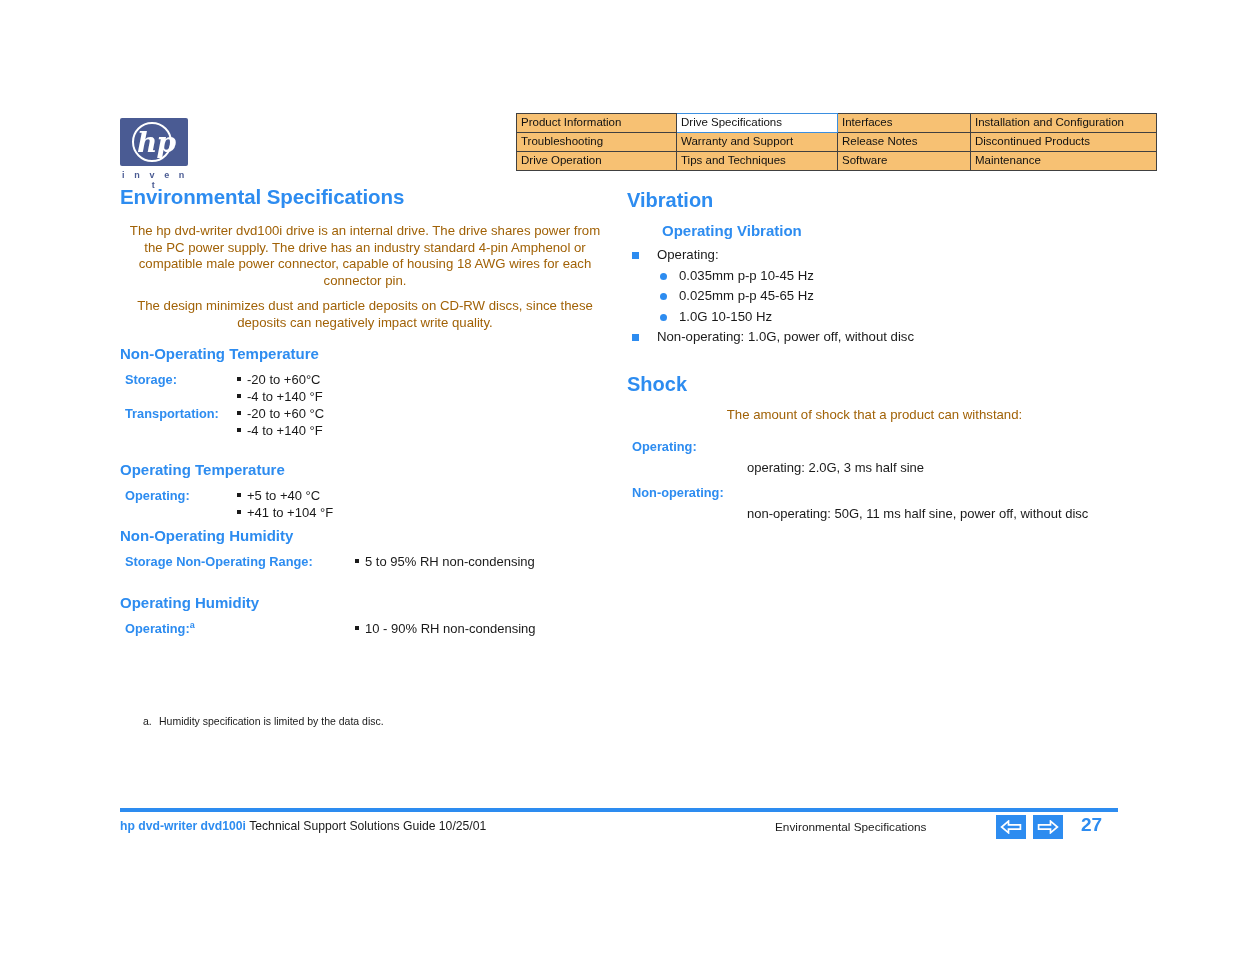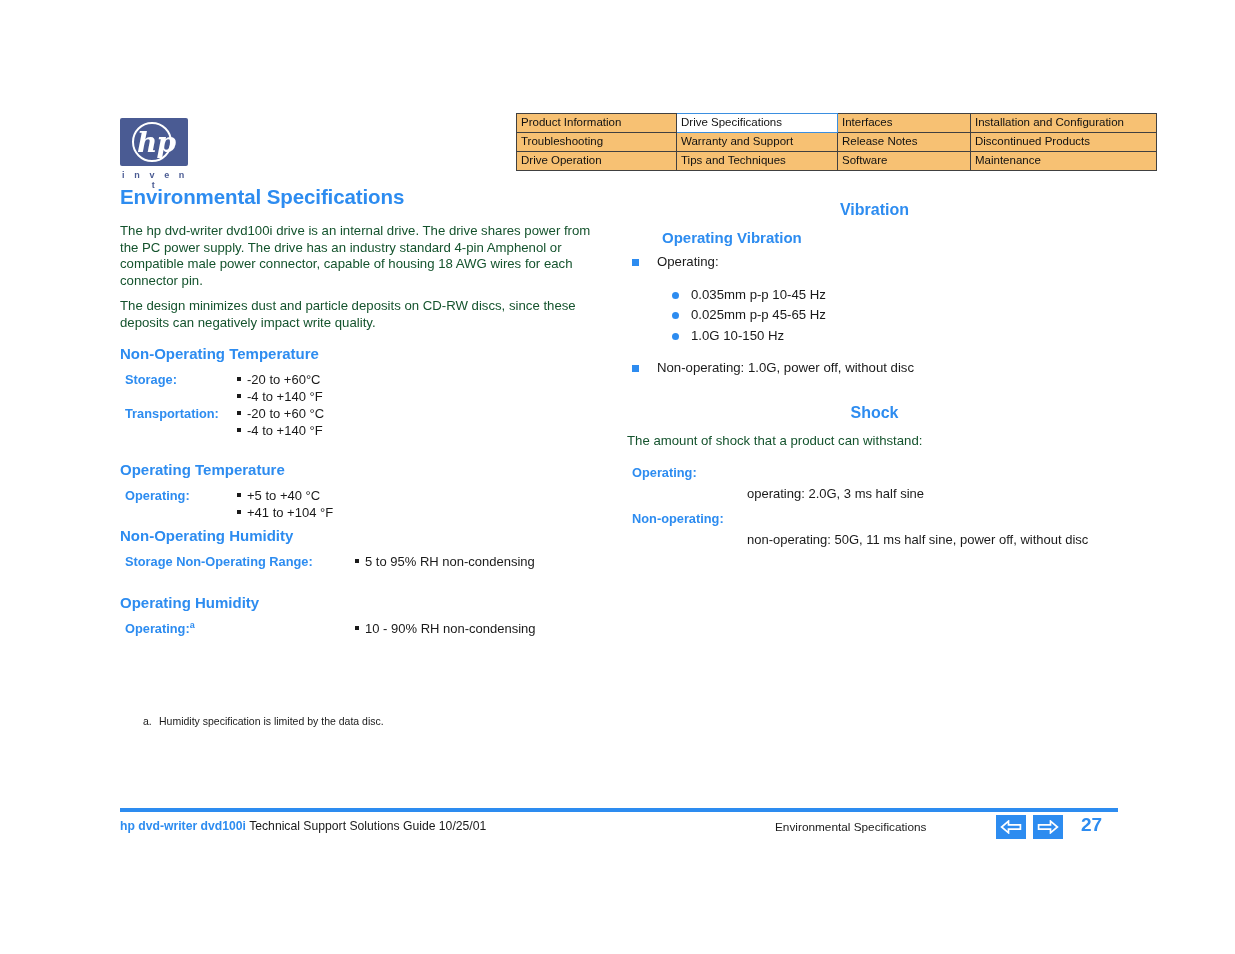--- a/index.html
+++ b/index.html
@@ -121,36 +121,36 @@
 
   h1.title {
     color: #2d8cf0;
     font-size: 20.5px;
     font-weight: bold;
     margin: 0 0 14px 0;
     letter-spacing: -0.1px;
   }
   h2.h2 {
     color: #2d8cf0;
-    font-size: 16px;
-    font-weight: bold;
-    margin: 16px 0 11px 0;
-    text-align: center;
+    font-size: 20px;
+    font-weight: bold;
+    margin: 4px 0 11px 0;
   }
   h3.h3 {
     color: #2d8cf0;
     font-size: 15px;
     font-weight: bold;
     margin: 0 0 9px 0;
   }
   p.body {
     font-size: 13.2px;
     line-height: 16.5px;
     margin: 0 0 9px 0;
-    color: #14532d;
+    color: #a16207;
+    text-align: center;
   }
 
   
   .deflist { margin: 0 0 6px 0; }
   .defrow {
     display: flex;
     align-items: flex-start;
     margin-bottom: 0px;
   }
   .deflabel {
@@ -212,21 +212,21 @@
   ul.lvl1 > li > .sqbullet {
     position: absolute;
     left: 5px;
     top: 7px;
     width: 7px;
     height: 7px;
     background: #2d8cf0;
   }
   ul.lvl2 {
     list-style: none;
-    margin: 12px;
+    margin: 0;
     padding: 0;
   }
   ul.lvl2 > li {
     position: relative;
     padding-left: 22px;
     font-size: 13.2px;
     line-height: 20.5px;
   }
   ul.lvl2 > li > .cirbullet {
     position: absolute;

